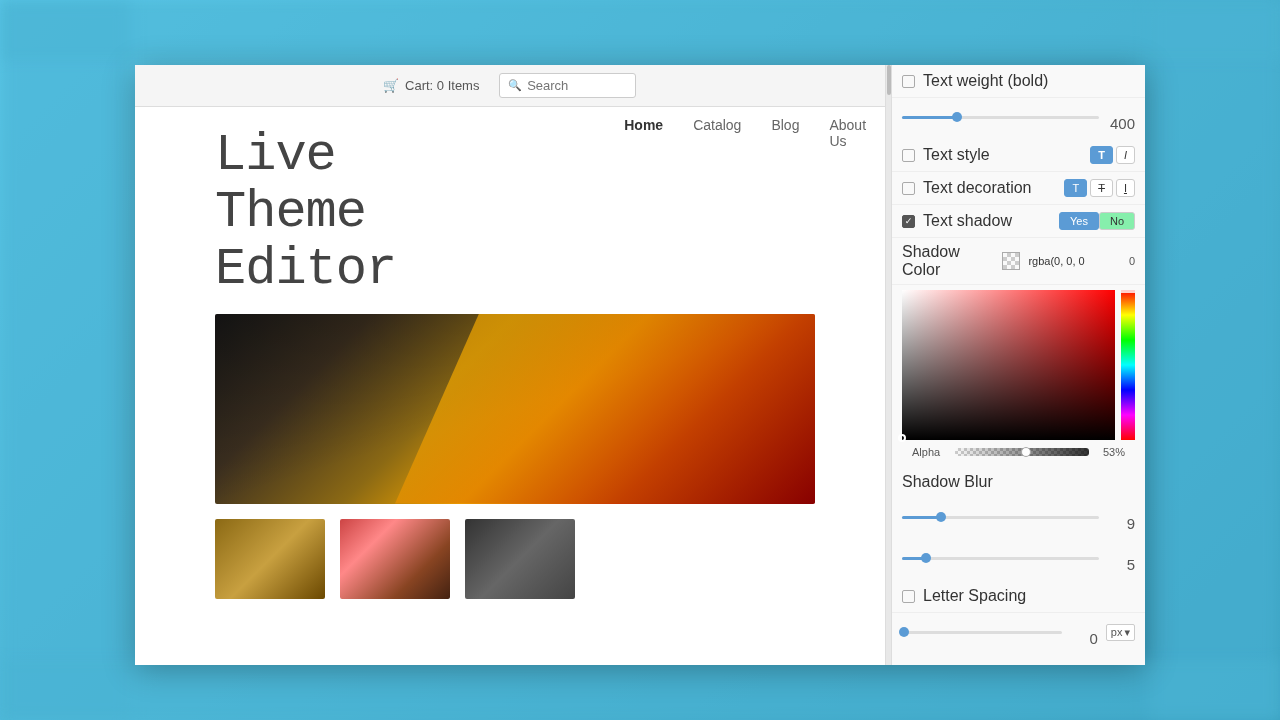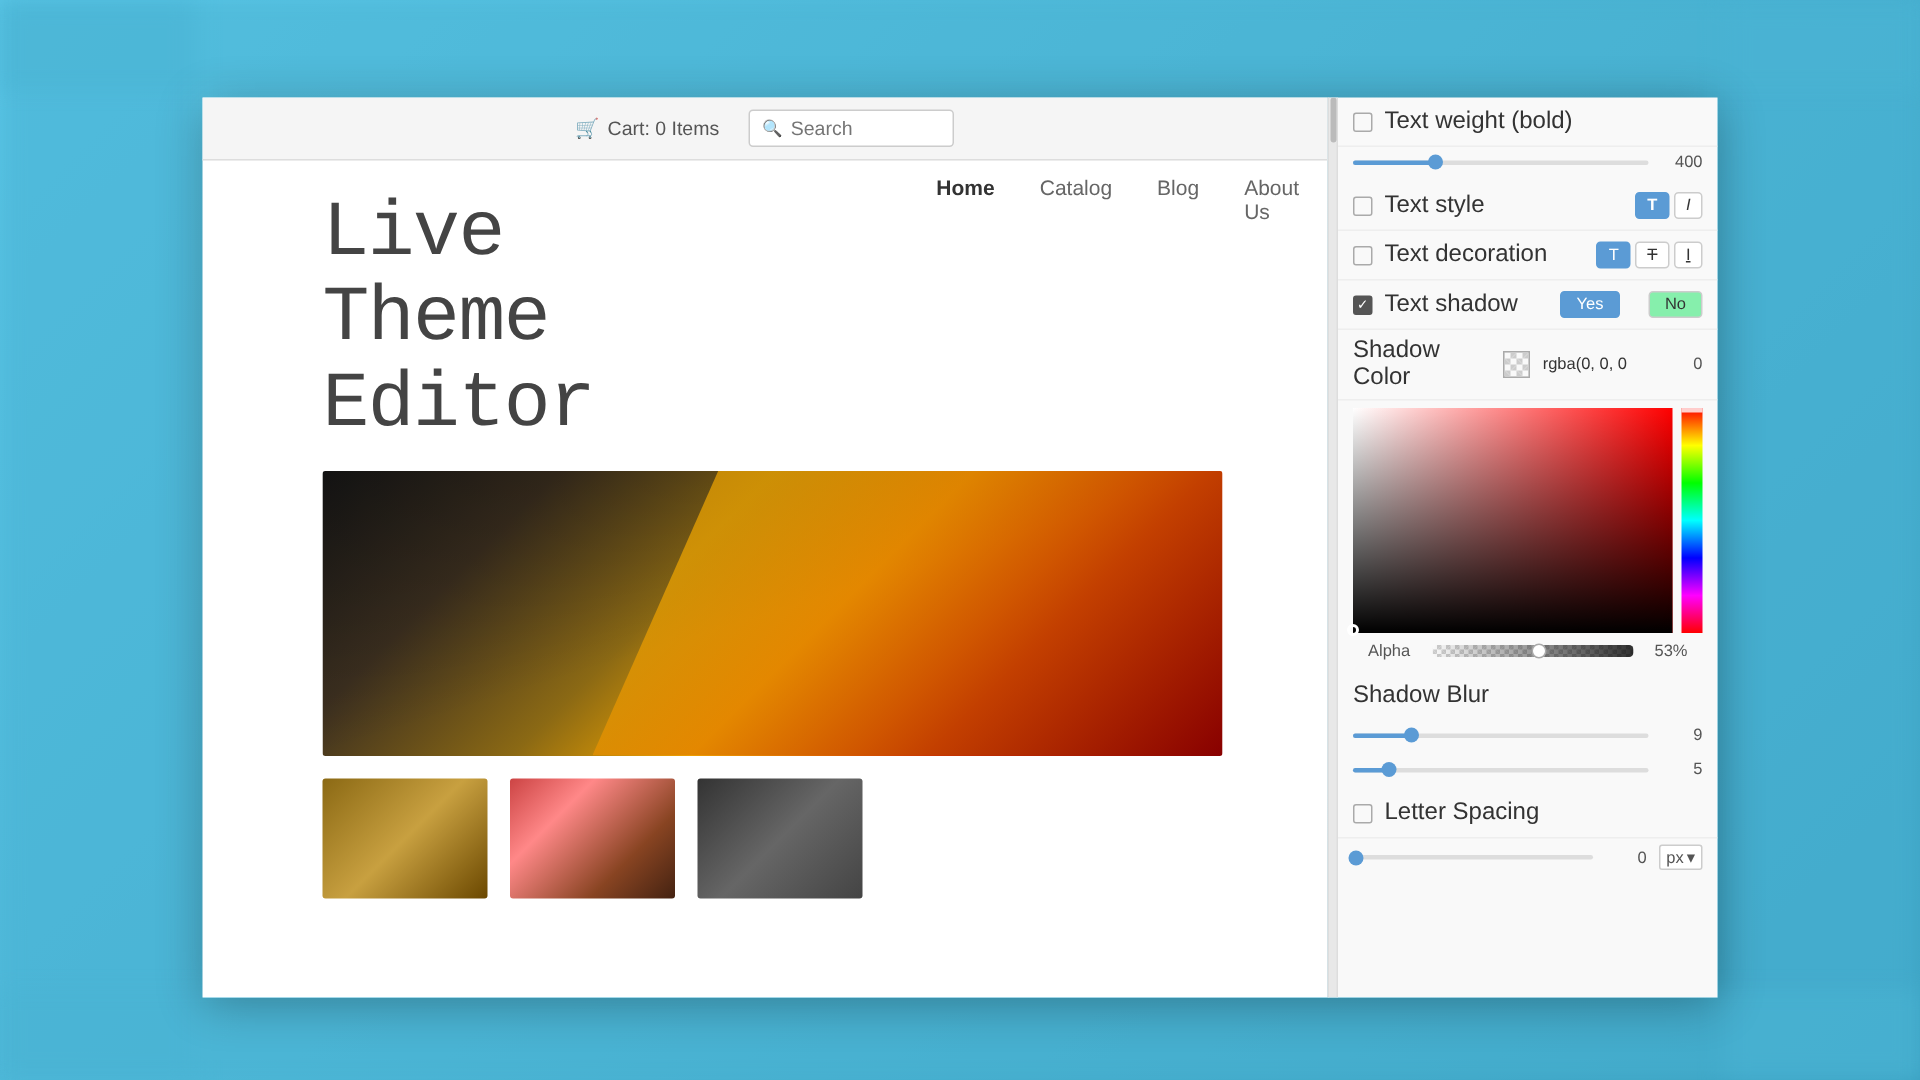--- a/index.html
+++ b/index.html
@@ -242,21 +242,21 @@
       color: #fff;
       border-color: #5b9bd5;
     }
     .style-btn.bold { font-weight: bold; }
     .style-btn.italic { font-style: italic; }
     .style-btn.underline { text-decoration: underline; }
     .style-btn.strikethrough { text-decoration: line-through; }
 
     .yes-no-group {
       display: flex;
-      gap: 19px;
+      gap: 0;
     }
     .yn-btn {
       padding: 2px 10px;
       border: 1px solid #ccc;
       border-radius: 3px;
       font-size: 11px;
       cursor: pointer;
       background: #86efac;
       color: #333;
     }
@@ -289,24 +289,25 @@
       width: 10px;
       height: 10px;
       background: #5b9bd5;
       border-radius: 50%;
       position: absolute;
       top: -3.5px;
       transform: translateX(-50%);
       cursor: pointer;
     }
     .slider-value {
-      font-size: 11px;
+      font-size: 15px;
       color: #555;
       min-width: 28px;
       text-align: right;
+      margin-top: 13px;
     }
 
     
     .color-picker-section {
       padding: 0 10px 5px 10px;
     }
     .shadow-color-row {
       display: flex;
       align-items: center;
       padding: 5px 10px;

